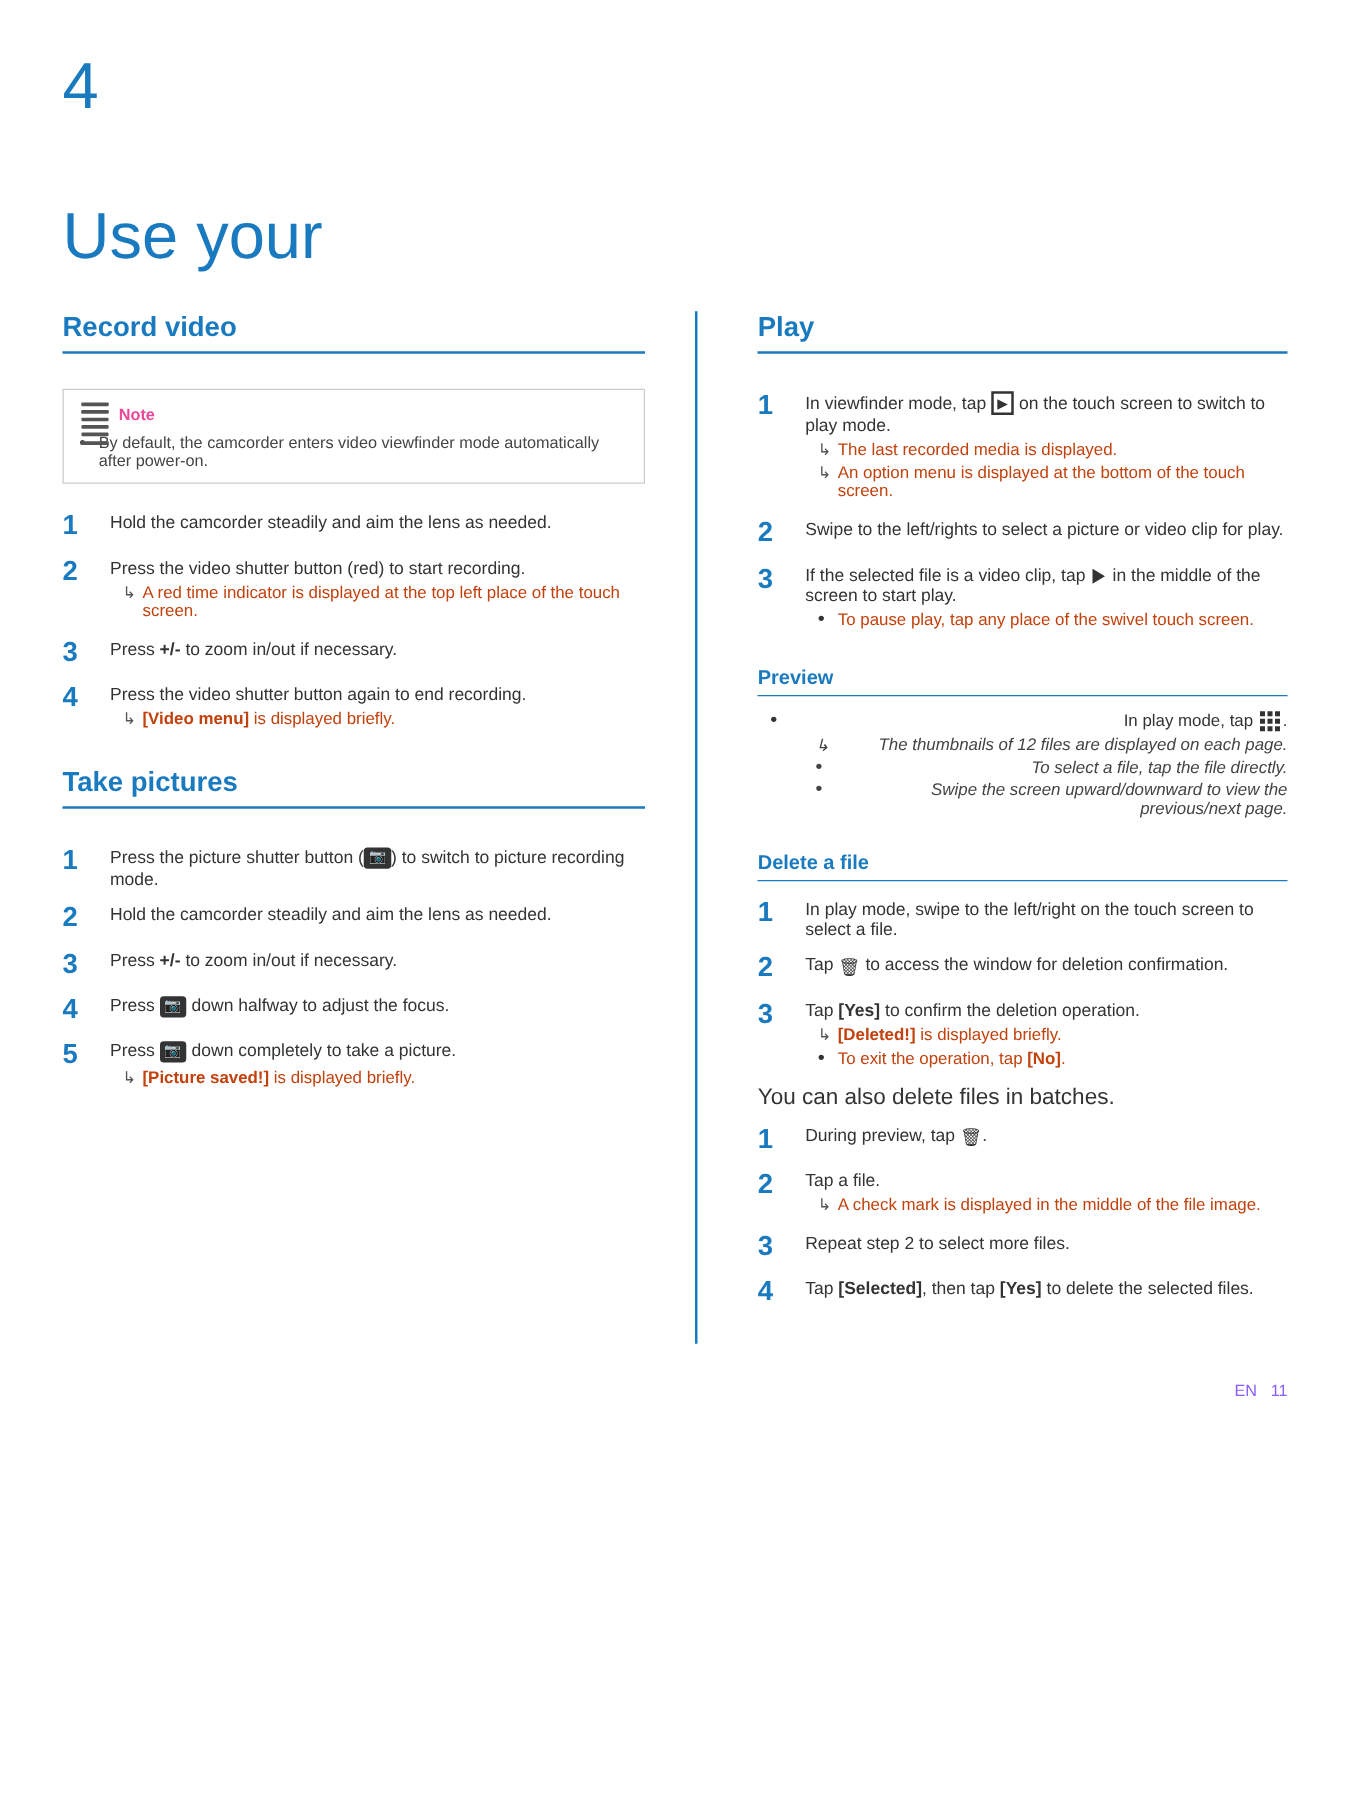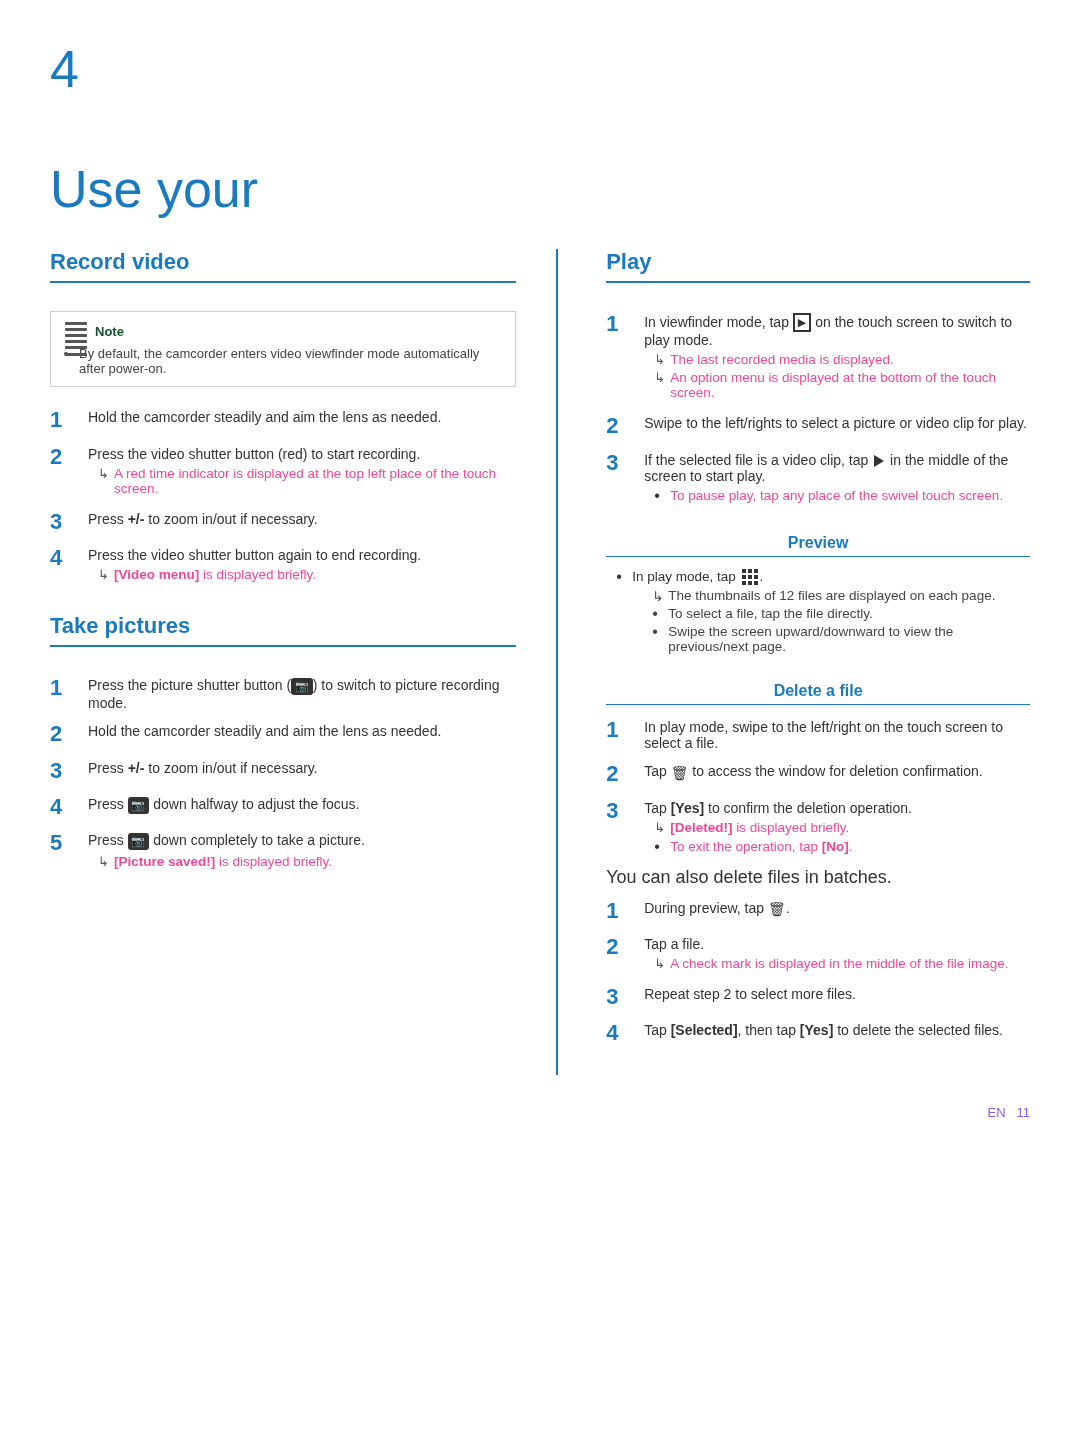--- a/index.html
+++ b/index.html
@@ -50,37 +50,36 @@
     }
 
     h3.subsection-title {
       font-size: 16px;
       font-weight: bold;
       color: #1a7abf;
       border-bottom: 1.5px solid #1a7abf;
       padding-bottom: 4px;
       margin-bottom: 12px;
       margin-top: 20px;
-      text-align: center;
     }
 
     .note-box {
       border: 1px solid #ccc;
       padding: 10px 14px;
       margin-bottom: 20px;
       font-size: 13px;
     }
 
     .note-header {
       display: flex;
       align-items: center;
       gap: 8px;
       font-weight: bold;
       margin-bottom: 6px;
-      color: #14532d;
+      color: #ec4899;
     }
 
     .note-icon {
       display: inline-block;
       width: 22px;
       height: 18px;
       position: relative;
     }
 
     .note-icon::before,
@@ -136,21 +135,21 @@
     .sub-bullets {
       list-style: none;
       padding-left: 10px;
       margin-top: 4px;
     }
 
     .sub-bullets li {
       padding-left: 16px;
       position: relative;
       margin-bottom: 3px;
-      color: #ec4899;
+      color: #c2410c;
       font-size: 13.5px;
     }
 
     .sub-bullets li::before {
       content: '↳';
       position: absolute;
       left: 0;
       color: #555;
       font-size: 13px;
     }
@@ -185,35 +184,37 @@
     ul.plain-bullets {
       list-style: none;
       padding-left: 10px;
     }
 
     ul.plain-bullets > li {
       padding-left: 16px;
       position: relative;
       margin-bottom: 5px;
       font-size: 13.5px;
+      text-align: right;
     }
 
     ul.plain-bullets > li::before {
       content: '•';
       position: absolute;
       left: 0;
       color: #333;
       font-size: 16px;
       top: -1px;
     }
 
     .preview-sub {
       list-style: none;
       padding-left: 20px;
       margin-top: 3px;
+      font-style: italic;
     }
 
     .preview-sub li {
       padding-left: 16px;
       position: relative;
       margin-bottom: 3px;
       font-size: 13.5px;
       color: #444;
     }
 

